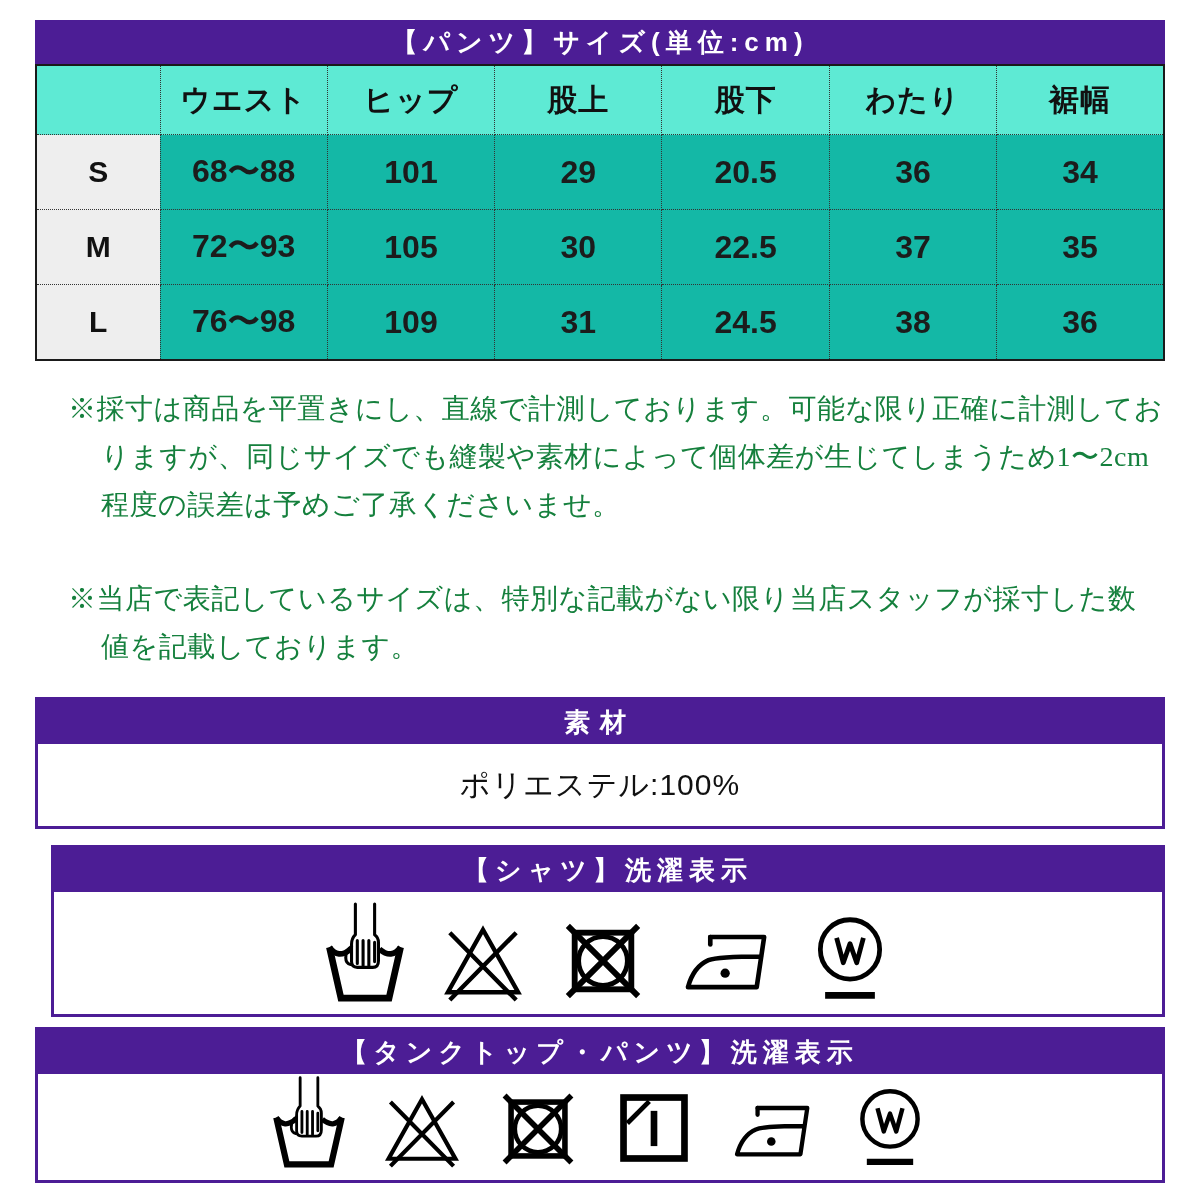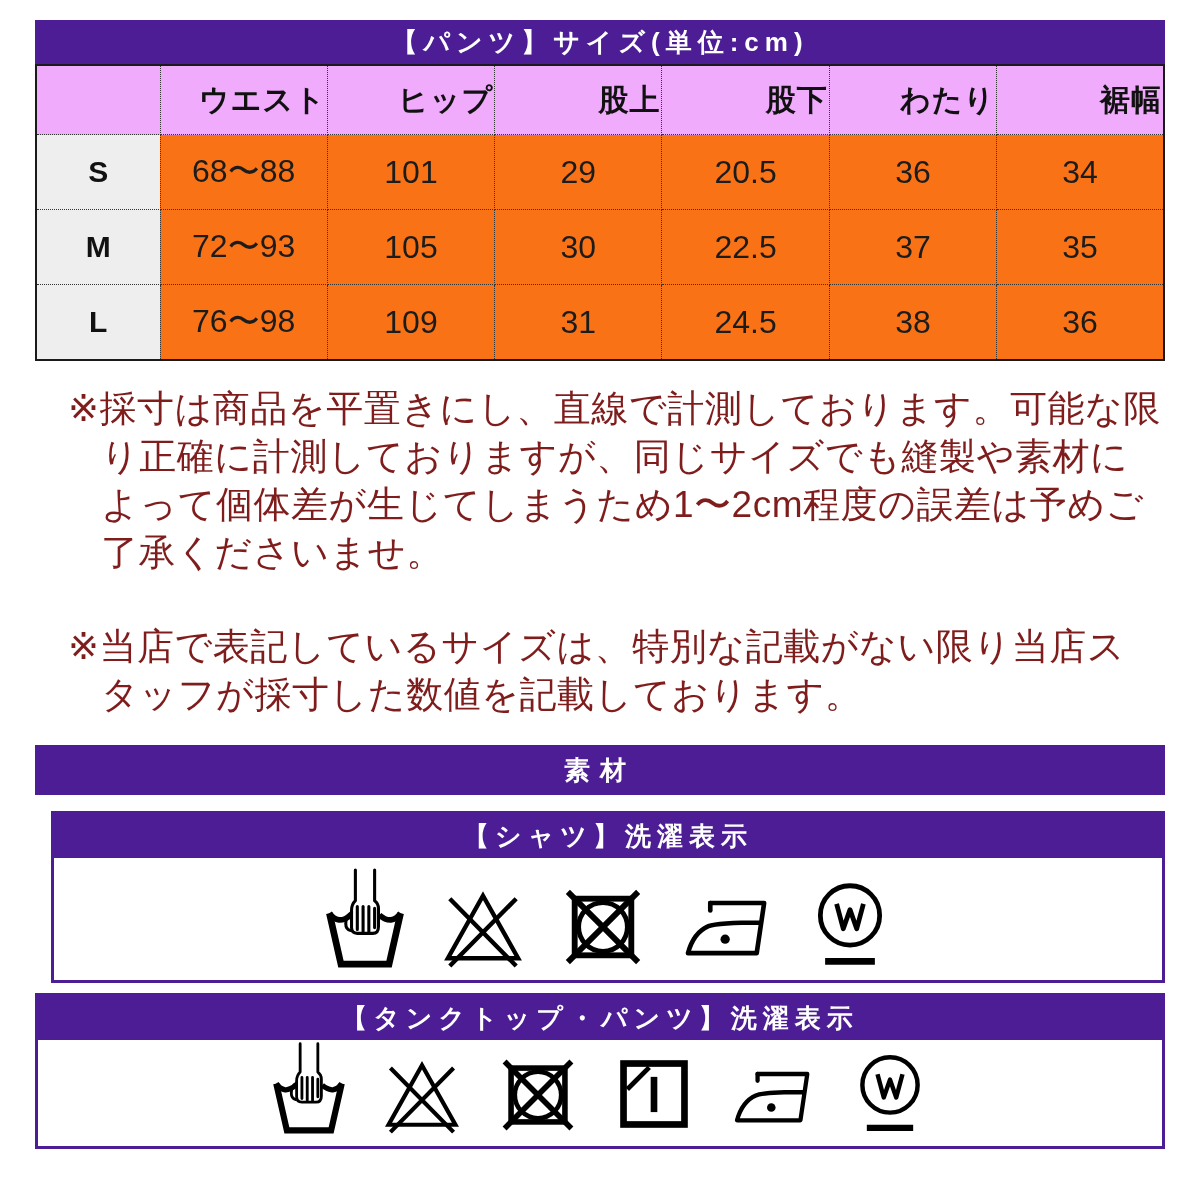--- a/index.html
+++ b/index.html
@@ -33,50 +33,50 @@
     table-layout:fixed;
     border:2px solid #1a1a1a;
   }
   table.size-table col.c-size{ width:124px; }
   table.size-table th, table.size-table td{
     border:1px dotted #333;
     text-align:center;
     vertical-align:middle;
   }
   table.size-table thead th{
-    background:#f0abfc;
+    background:#5eead4;
     font-weight:bold;
     font-size:30px;
     height:66px;
     letter-spacing:1px;
-    text-align:right;
   }
   table.size-table tbody th{
     background:#eeeeee;
     font-weight:bold;
     font-size:30px;
     height:72px;
   }
   table.size-table tbody td{
-    background:#f97316;
+    background:#14b8a6;
     font-size:32px;
-    font-weight:normal;
+    font-weight:bold;
     color:#1c1c1c;
   }
 
   
   .notes{ margin-top:24px; }
   .note{
-    font-size:37px;
+    font-size:28px;
     line-height:48px;
     letter-spacing:0.5px;
     padding-left:66px;
     text-indent:-33px;
     max-width:1062px;
-    color:#7f1d1d;
+    color:#15803d;
+    font-family:Liberation Serif, serif;
   }
   .note + .note{ margin-top:46px; }
 
   
   .boxed{ border:3px solid #4c1d95; }
   .box-material{ margin-top:26px; }
   .box-material .box-body{
     height:82px;
     display:flex; align-items:center; justify-content:center;
     font-size:30px;
@@ -167,20 +167,21 @@
       </tbody>
   </table>
 
   <div class="notes">
       <div class="note">※採寸は商品を平置きにし、直線で計測しております。可能な限り正確に計測しておりますが、同じサイズでも縫製や素材によって個体差が生じてしまうため1〜2cm程度の誤差は予めご了承くださいませ。</div>
       <div class="note">※当店で表記しているサイズは、特別な記載がない限り当店スタッフが採寸した数値を記載しております。</div>
     </div>
 
   <div class="boxed box-material">
     <div class="barhead" style="letter-spacing:10px;">素材</div>
+    <div class="box-body">ポリエステル:100%</div>
   </div>
 
   <div class="boxed box-care1">
     <div class="barhead">【シャツ】洗濯表示</div>
     <div class="care-body">
         <svg class="care-svg i-hand-wash" viewBox="0 0 80 104" xmlns="http://www.w3.org/2000/svg">
     <path d="M3 47 L15 100 L65 100 L77 47" fill="none" stroke="#000" stroke-width="7"></path>
     <path d="M3 47 Q12 60 25 49" fill="none" stroke="#000" stroke-width="6"></path>
     <path d="M77 47 Q68 60 55 49" fill="none" stroke="#000" stroke-width="6"></path>
     <g fill="#fff" stroke="#000" stroke-width="3.2" stroke-linejoin="round" stroke-linecap="round">

